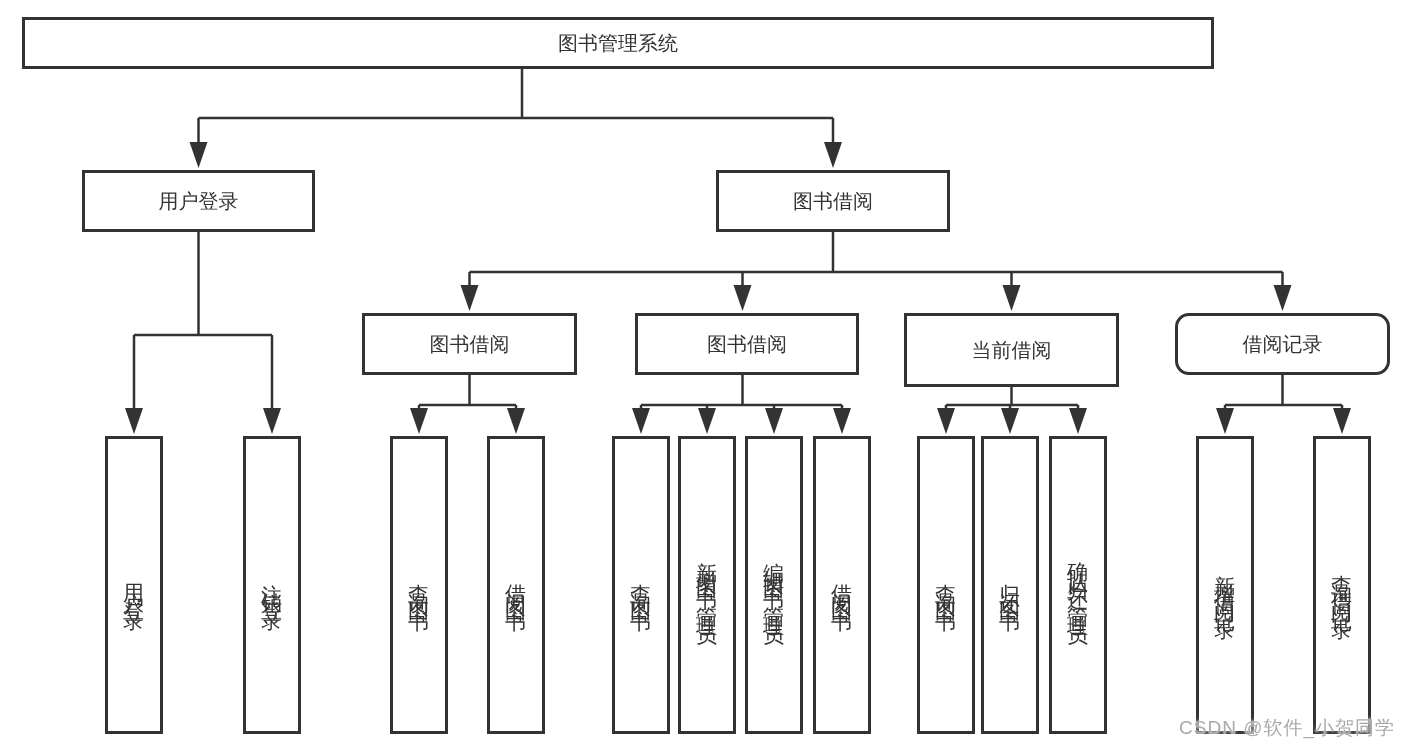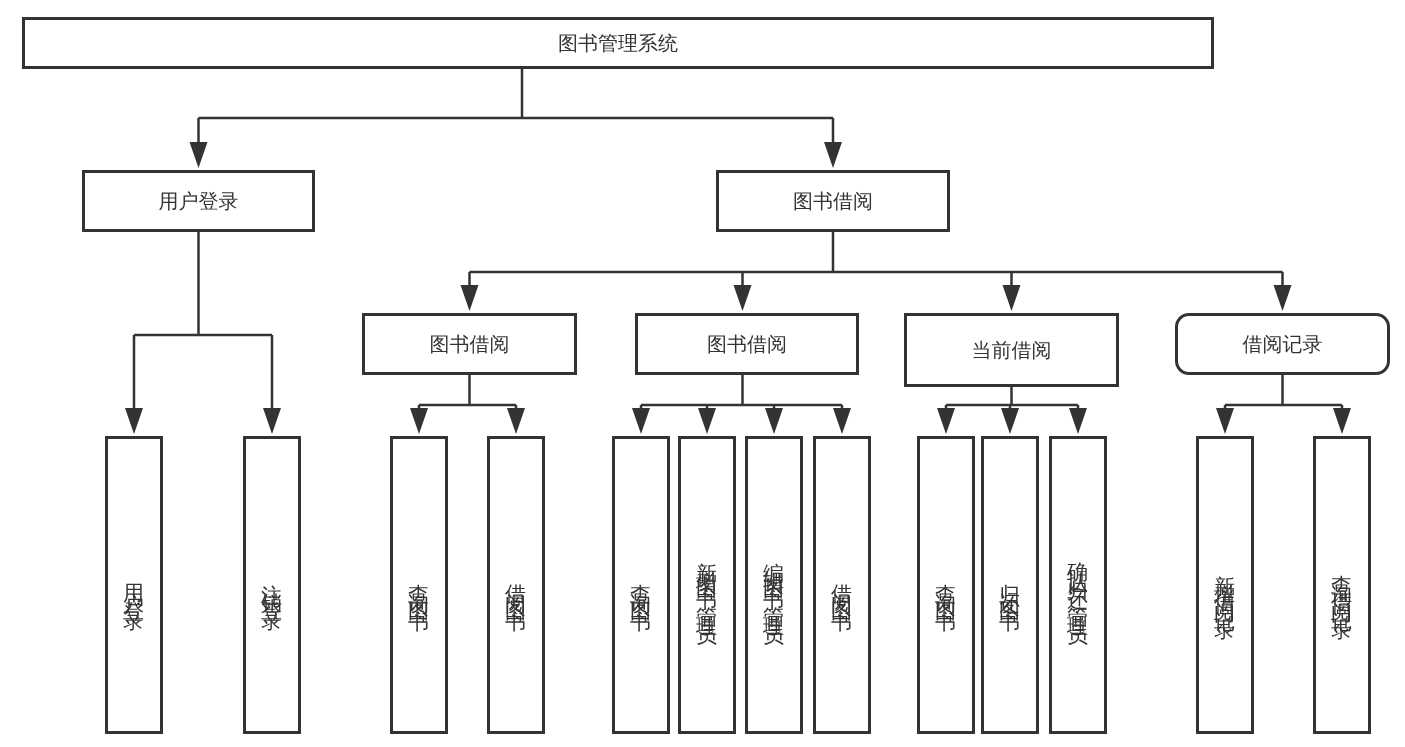--- a/index.html
+++ b/index.html
@@ -118,13 +118,14 @@
   <div class="node v" style="left:745px; top:436px; width:58px; height:298px;">编辑图书（管理员）</div>
   <div class="node v" style="left:813px; top:436px; width:58px; height:298px;">借阅图书</div>
 
   <div class="node v" style="left:917px; top:436px; width:58px; height:298px;">查询图书</div>
   <div class="node v" style="left:981px; top:436px; width:58px; height:298px;">归还图书</div>
   <div class="node v" style="left:1049px; top:436px; width:58px; height:298px;">确认归还（管理员）</div>
 
   <div class="node v" style="left:1196px; top:436px; width:58px; height:298px;">新增借阅记录</div>
   <div class="node v" style="left:1313px; top:436px; width:58px; height:298px;">查询借阅记录</div>
 
+  <div id="watermark">CSDN @软件_小贺同学</div>
 </div>
 
 </body></html>

